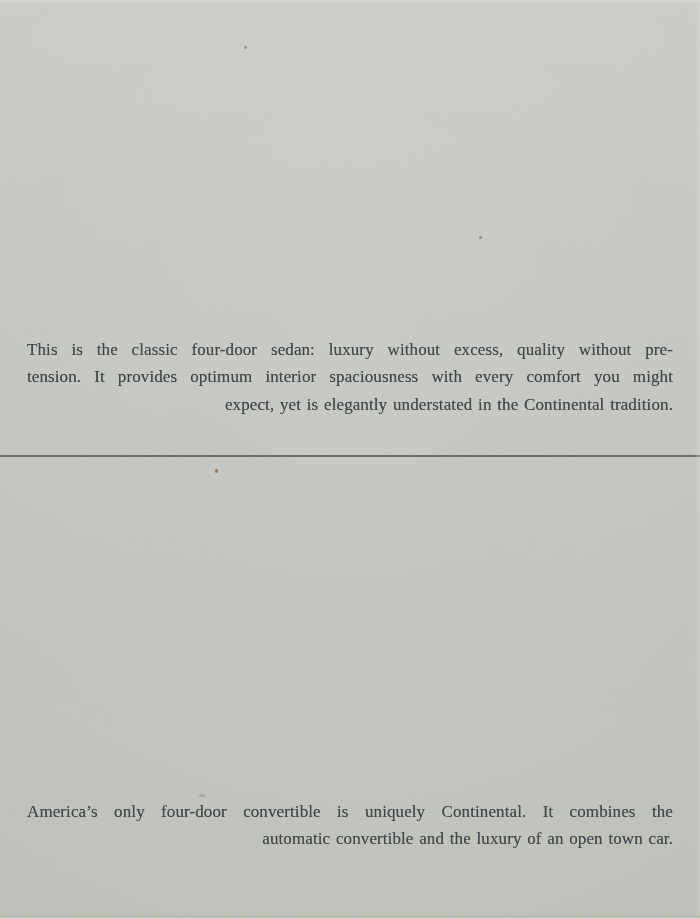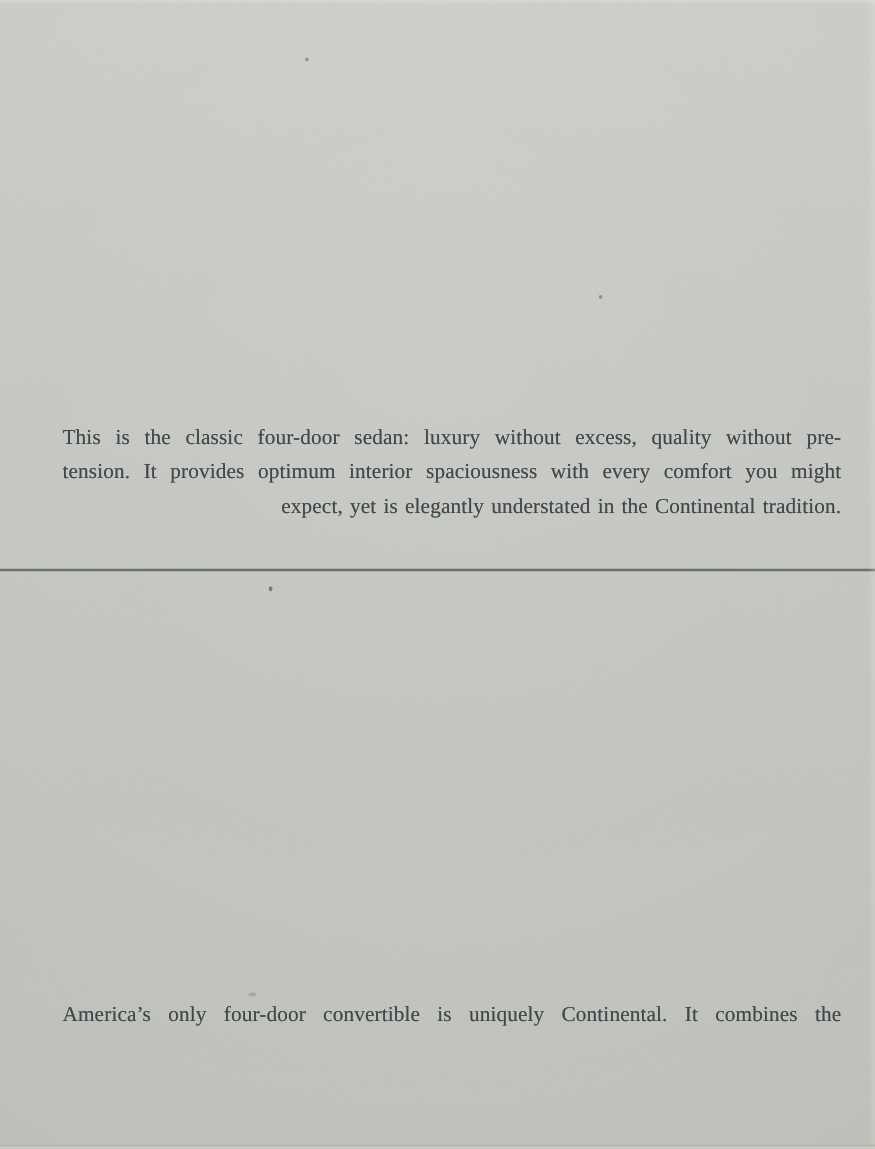--- a/index.html
+++ b/index.html
@@ -30,21 +30,21 @@
     width: 646px;
     color: var(--text, #43464a);
     font-size: 17px;
     line-height: 27.4px;
     word-spacing: 0.08em;
     letter-spacing: 0.1px;
     text-shadow: 0 0 0.5px rgba(62,64,68,0.55);
   }
   .para-1 { top: 336px; }
   .para-2 { top: 798px; }
-  .line { white-space: normal; margin-left: 23px; }
+  .line { white-space: normal; }
   .line.justified {
     text-align: justify;
     text-align-last: justify;
   }
   .line.lastline { text-align: right; }
   .divider {
     position: absolute;
     left: 0;
     top: 455px;
     width: 700px;
@@ -98,20 +98,21 @@
   <div class="para para-1">
     <div class="line justified">This is the classic four-door sedan: luxury without excess, quality without pre-</div>
     <div class="line justified">tension. It provides optimum interior spaciousness with every comfort you might</div>
     <div class="line lastline">expect, yet is elegantly understated in the Continental tradition.</div>
   </div>
 
   <div class="divider"></div>
 
   <div class="para para-2">
     <div class="line justified">America’s only four-door convertible is uniquely Continental. It combines the</div>
+    <div class="line lastline">automatic convertible and the luxury of an open town car.</div>
   </div>
 
   <div class="speck speck-1"></div>
   <div class="speck speck-2"></div>
   <div class="speck speck-3"></div>
   <div class="speck speck-4"></div>
 
   <div class="edge-right"></div>
   <div class="edge-bottom"></div>
 

